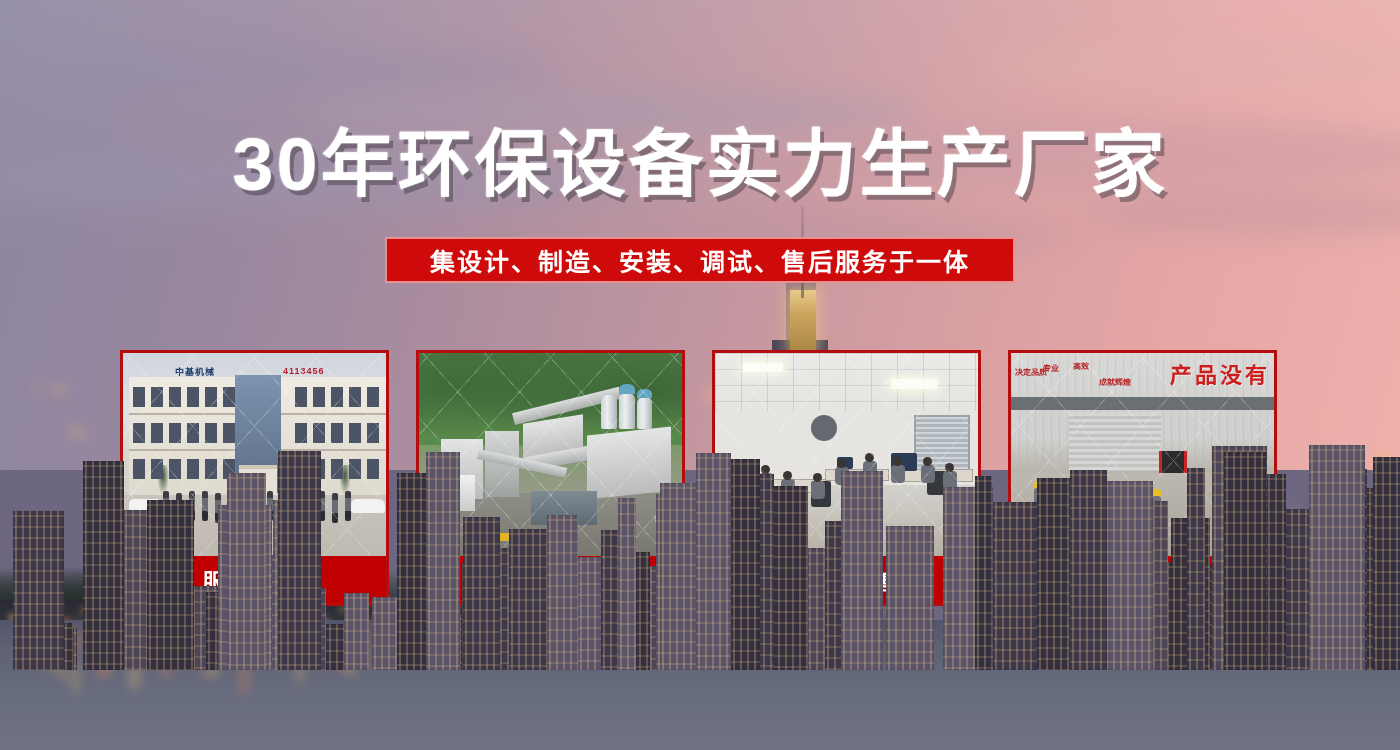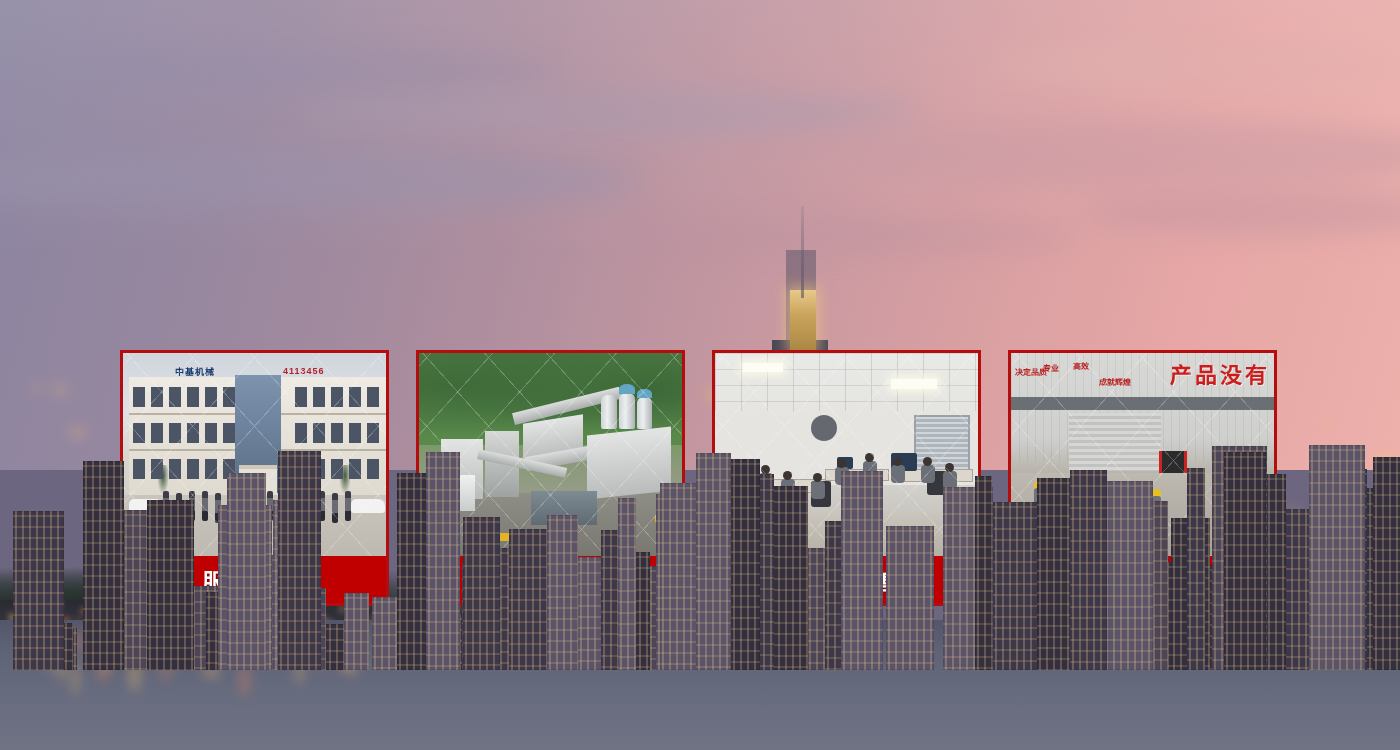--- a/index.html
+++ b/index.html
@@ -478,21 +478,25 @@
         <div class="reflect" style="width: 9px; height: 27px; left: 347px; top: 29px; background: rgb(255, 197, 107);"></div>
         <div class="reflect" style="width: 9px; height: 34px; left: 162px; top: 26px; background: rgb(255, 138, 88);"></div>
         <div class="reflect" style="width: 4px; height: 20px; left: 105px; top: 35px; background: rgb(255, 138, 88);"></div>
         <div class="reflect" style="width: 9px; height: 20px; left: 98px; top: 41px; background: rgb(255, 138, 88);"></div>
         <div class="reflect" style="width: 8px; height: 14px; left: 45px; top: 36px; background: rgb(255, 197, 107);"></div>
         <div class="reflect" style="width: 11px; height: 32px; left: 129px; top: 39px; background: rgb(255, 197, 107);"></div>
         <div class="reflect" style="width: 6px; height: 25px; left: 424px; top: 8px; background: rgb(255, 138, 88);"></div>
       </div>
   </div>
 
-
+  <div class="headline">30年环保设备实力生产厂家</div>
+
+  <div class="subbanner">
+    <span>集设计、制造、安装、调试、售后服务于一体</span>
+  </div>
 
   <div class="cards">
 
     <div class="card">
       <div class="photo p1">
         <div class="bldg"></div>
         <div class="floor" style="top:60px"></div>
         <div class="floor" style="top:96px"></div>
         <div class="atrium"></div>
         <div class="portico"></div>

